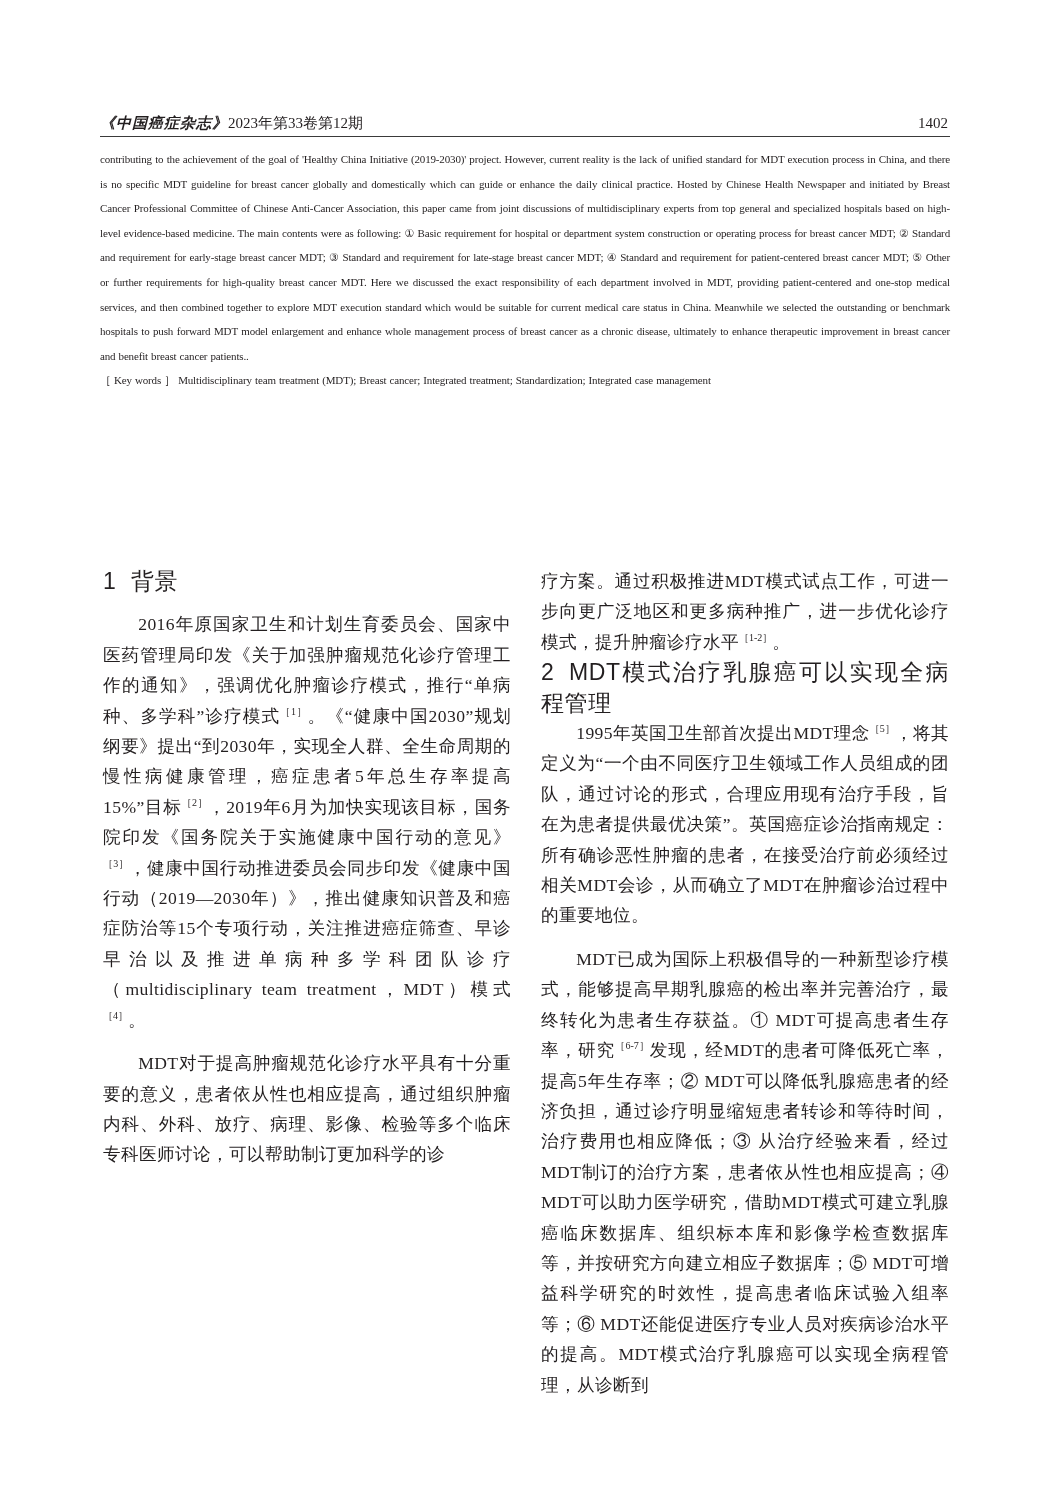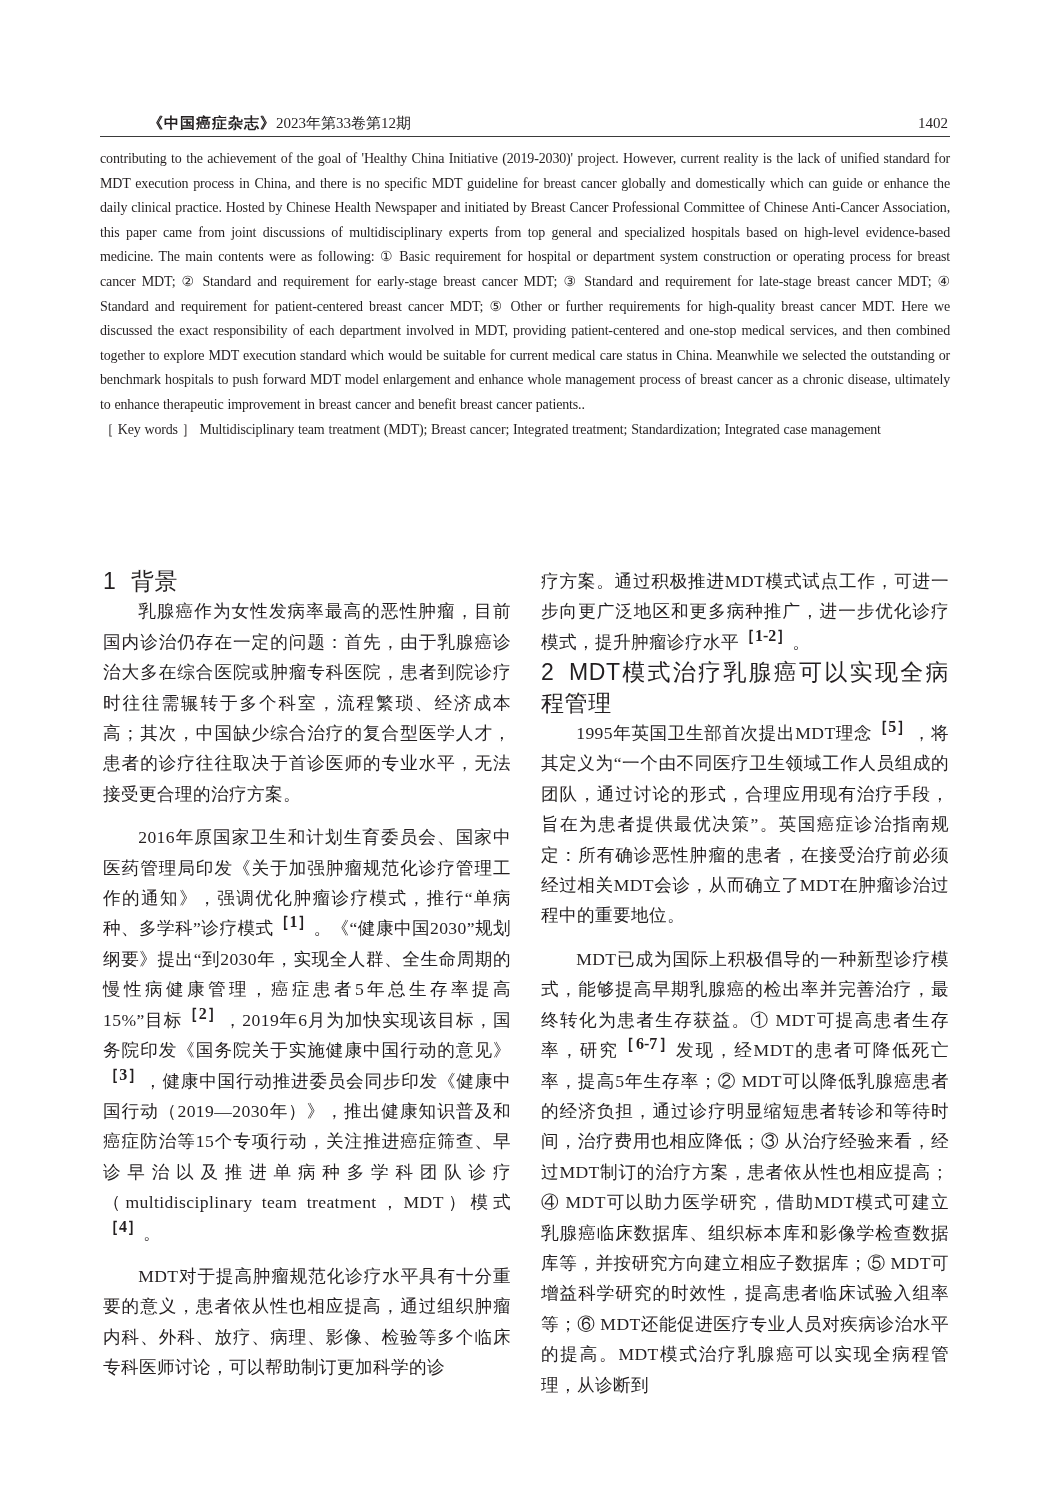--- a/index.html
+++ b/index.html
@@ -3,27 +3,27 @@
 <meta charset="utf-8">
 <style>
   html, body { margin: 0; padding: 0; background: #ffffff; }
   body { width: 1050px; height: 1485px; position: relative; overflow: hidden; color: #231f20; }
   .header {
     position: absolute; left: 100px; top: 112px; width: 850px; height: 24px;
     border-bottom: 1.5px solid #3a3a3a;
     font-family: "Liberation Serif", "DejaVu Serif", serif;
     font-size: 15px; line-height: 22px;
   }
-  .header .journal { font-weight: bold; letter-spacing: 1px; margin-left: 48px; }
+  .header .journal { font-weight: bold; font-style: italic; letter-spacing: 1px; }
   .header .issue { }
   .header .page-num { position: absolute; right: 2px; top: 0; }
   .abstract {
     position: absolute; left: 100px; top: 147px; width: 850px;
     font-family: "Liberation Serif", "DejaVu Serif", serif;
-    font-size: 14px; line-height: 24.6px; text-align: justify;
+    font-size: 11px; line-height: 24.6px; text-align: justify;
     letter-spacing: -0.15px; word-spacing: 0.5px;
   }
   .abstract p { margin: 0; }
   .keywords { margin-top: 0; }
   .keywords .kw-label { font-weight: normal; }
   .col {
     position: absolute; top: 566px; width: 408px;
     font-family: "Liberation Serif", "DejaVu Serif", serif;
     font-size: 17.6px; line-height: 30.4px; text-align: justify;
     letter-spacing: 0.4px;
@@ -32,38 +32,37 @@
   .col-right { left: 541px; }
   .col p { margin: 0; text-indent: 2em; }
   .col p.cont { text-indent: 0; }
   .col p.para-gap { margin-top: 13px; }
   .sec-h {
     font-family: "Liberation Sans", "DejaVu Sans", sans-serif;
     font-size: 23px; line-height: 30.4px; margin: 0; font-weight: normal;
     letter-spacing: 0.6px;
   }
   .sec-h .num { display: inline-block; width: 28px; }
-  sup.ref { font-size: 16px; vertical-align: 7px; line-height: 0; letter-spacing: 0; font-weight: bold; }
+  sup.ref { font-size: 10px; vertical-align: 7px; line-height: 0; letter-spacing: 0; }
 </style>
 </head>
 <body>
 
 <div class="header">
   <span class="journal">《中国癌症杂志》</span><span class="issue">2023年第33卷第12期</span>
   <span class="page-num">1402</span>
 </div>
 
 <div class="abstract">
   <p>contributing to the achievement of the goal of 'Healthy China Initiative (2019-2030)' project. However, current reality is the lack of unified standard for MDT execution process in China, and there is no specific MDT guideline for breast cancer globally and domestically which can guide or enhance the daily clinical practice. Hosted by Chinese Health Newspaper and initiated by Breast Cancer Professional Committee of Chinese Anti-Cancer Association, this paper came from joint discussions of multidisciplinary experts from top general and specialized hospitals based on high-level evidence-based medicine. The main contents were as following: ① Basic requirement for hospital or department system construction or operating process for breast cancer MDT; ② Standard and requirement for early-stage breast cancer MDT; ③ Standard and requirement for late-stage breast cancer MDT; ④ Standard and requirement for patient-centered breast cancer MDT; ⑤ Other or further requirements for high-quality breast cancer MDT. Here we discussed the exact responsibility of each department involved in MDT, providing patient-centered and one-stop medical services, and then combined together to explore MDT execution standard which would be suitable for current medical care status in China. Meanwhile we selected the outstanding or benchmark hospitals to push forward MDT model enlargement and enhance whole management process of breast cancer as a chronic disease, ultimately to enhance therapeutic improvement in breast cancer and benefit breast cancer patients..</p>
   <p class="keywords"><span class="kw-label">［ Key words ］</span> <span>Multidisciplinary team treatment (MDT); Breast cancer; Integrated treatment; Standardization; Integrated case management</span></p>
 </div>
 
 <div class="col col-left">
   <h2 class="sec-h"><span class="num">1</span><span>背景</span></h2>
-  <p>乳腺癌作为女性发病率最高的恶性肿瘤，目前国内诊治仍存在一定的问题：首先，由于乳腺癌诊治大多在综合医院或肿瘤专科医院，患者到院诊疗时往往需辗转于多个科室，流程繁琐、经济成本高；其次，中国缺少综合治疗的复合型医学人才，患者的诊疗往往取决于首诊医师的专业水平，无法接受更合理的治疗方案。</p>
   <p class="para-gap"><span>2016年原国家卫生和计划生育委员会、国家中医药管理局印发《关于加强肿瘤规范化诊疗管理工作的通知》，强调优化肿瘤诊疗模式，推行“单病种、多学科”诊疗模式</span><sup class="ref">［1］</sup><span>。《“健康中国2030”规划纲要》提出“到2030年，实现全人群、全生命周期的慢性病健康管理，癌症患者5年总生存率提高15%”目标</span><sup class="ref">［2］</sup><span>，2019年6月为加快实现该目标，国务院印发《国务院关于实施健康中国行动的意见》</span><sup class="ref">［3］</sup><span>，健康中国行动推进委员会同步印发《健康中国行动（2019—2030年）》，推出健康知识普及和癌症防治等15个专项行动，关注推进癌症筛查、早诊早治以及推进单病种多学科团队诊疗（multidisciplinary team treatment，MDT）模式</span><sup class="ref">［4］</sup><span>。</span></p>
   <p class="para-gap">MDT对于提高肿瘤规范化诊疗水平具有十分重要的意义，患者依从性也相应提高，通过组织肿瘤内科、外科、放疗、病理、影像、检验等多个临床专科医师讨论，可以帮助制订更加科学的诊</p>
 </div>
 
 <div class="col col-right">
   <p class="cont"><span>疗方案。通过积极推进MDT模式试点工作，可进一步向更广泛地区和更多病种推广，进一步优化诊疗模式，提升肿瘤诊疗水平</span><sup class="ref">［1-2］</sup><span>。</span></p>
   <h2 class="sec-h"><span class="num">2</span><span>MDT模式治疗乳腺癌可以实现全病程管理</span></h2>
   <p><span>1995年英国卫生部首次提出MDT理念</span><sup class="ref">［5］</sup><span>，将其定义为“一个由不同医疗卫生领域工作人员组成的团队，通过讨论的形式，合理应用现有治疗手段，旨在为患者提供最优决策”。英国癌症诊治指南规定：所有确诊恶性肿瘤的患者，在接受治疗前必须经过相关MDT会诊，从而确立了MDT在肿瘤诊治过程中的重要地位。</span></p>
   <p class="para-gap"><span>MDT已成为国际上积极倡导的一种新型诊疗模式，能够提高早期乳腺癌的检出率并完善治疗，最终转化为患者生存获益。① MDT可提高患者生存率，研究</span><sup class="ref">［6-7］</sup><span>发现，经MDT的患者可降低死亡率，提高5年生存率；② MDT可以降低乳腺癌患者的经济负担，通过诊疗明显缩短患者转诊和等待时间，治疗费用也相应降低；③ 从治疗经验来看，经过MDT制订的治疗方案，患者依从性也相应提高；④ MDT可以助力医学研究，借助MDT模式可建立乳腺癌临床数据库、组织标本库和影像学检查数据库等，并按研究方向建立相应子数据库；⑤ MDT可增益科学研究的时效性，提高患者临床试验入组率等；⑥ MDT还能促进医疗专业人员对疾病诊治水平的提高。MDT模式治疗乳腺癌可以实现全病程管理，从诊断到</span></p>
 </div>

